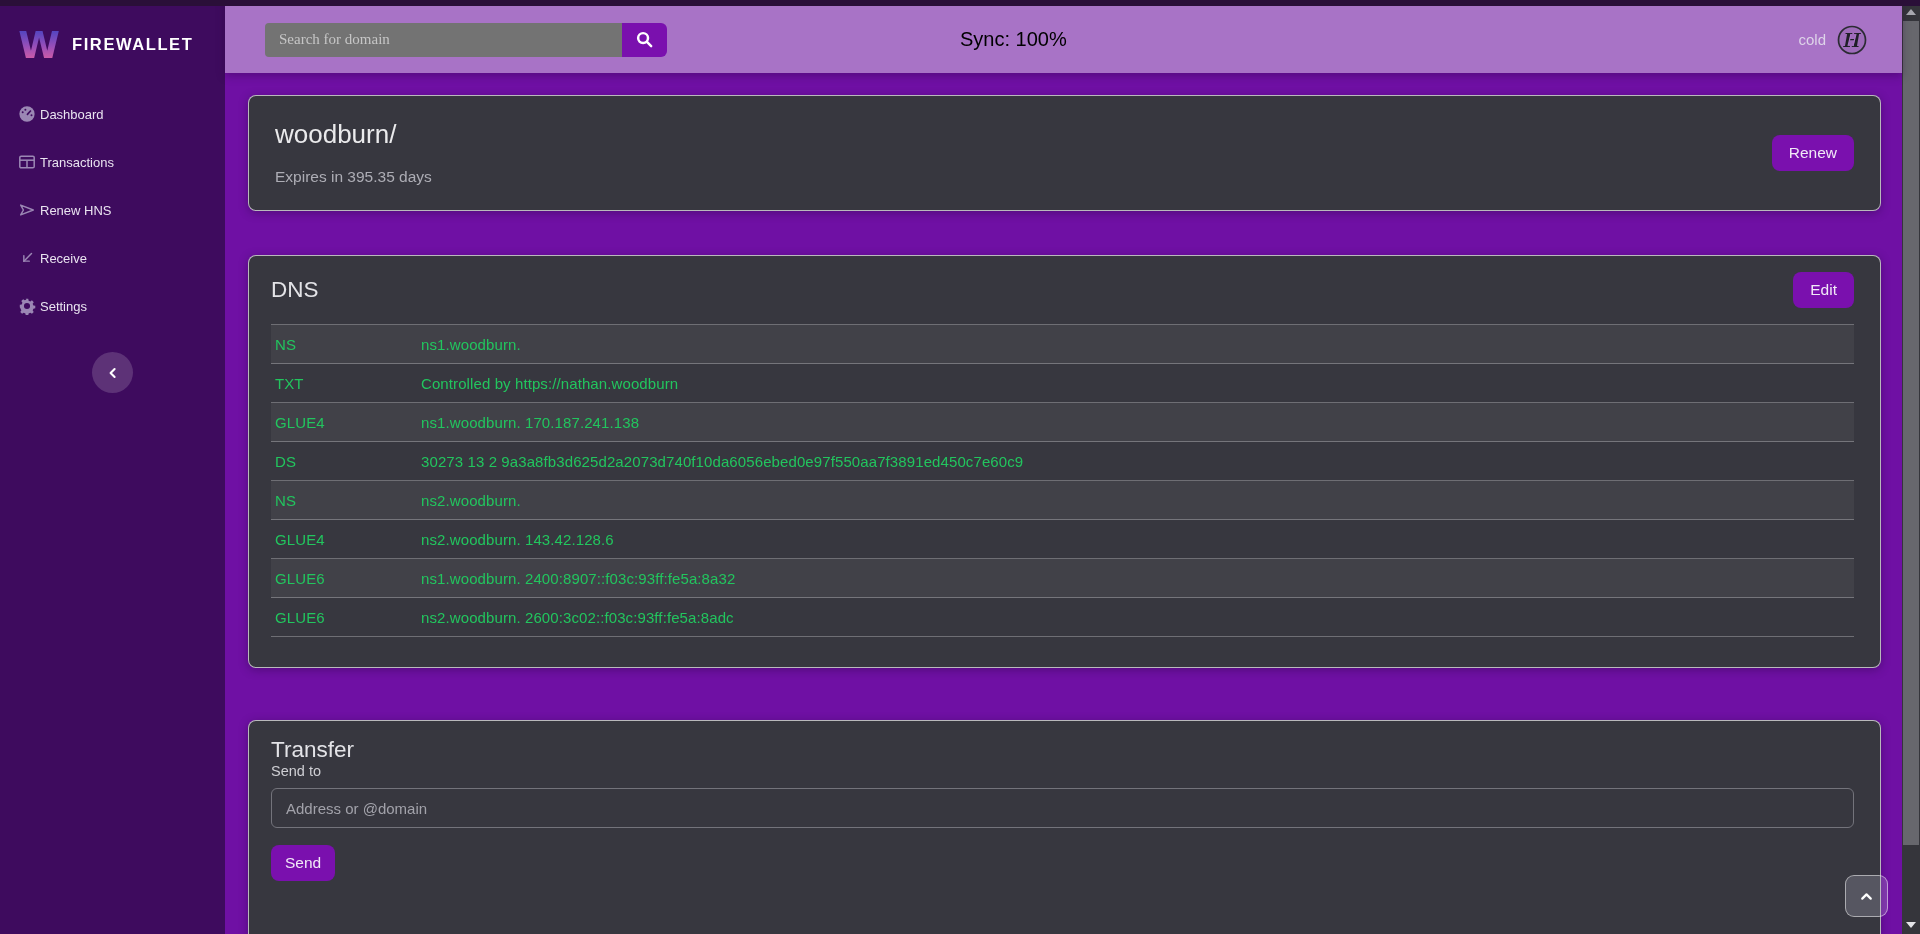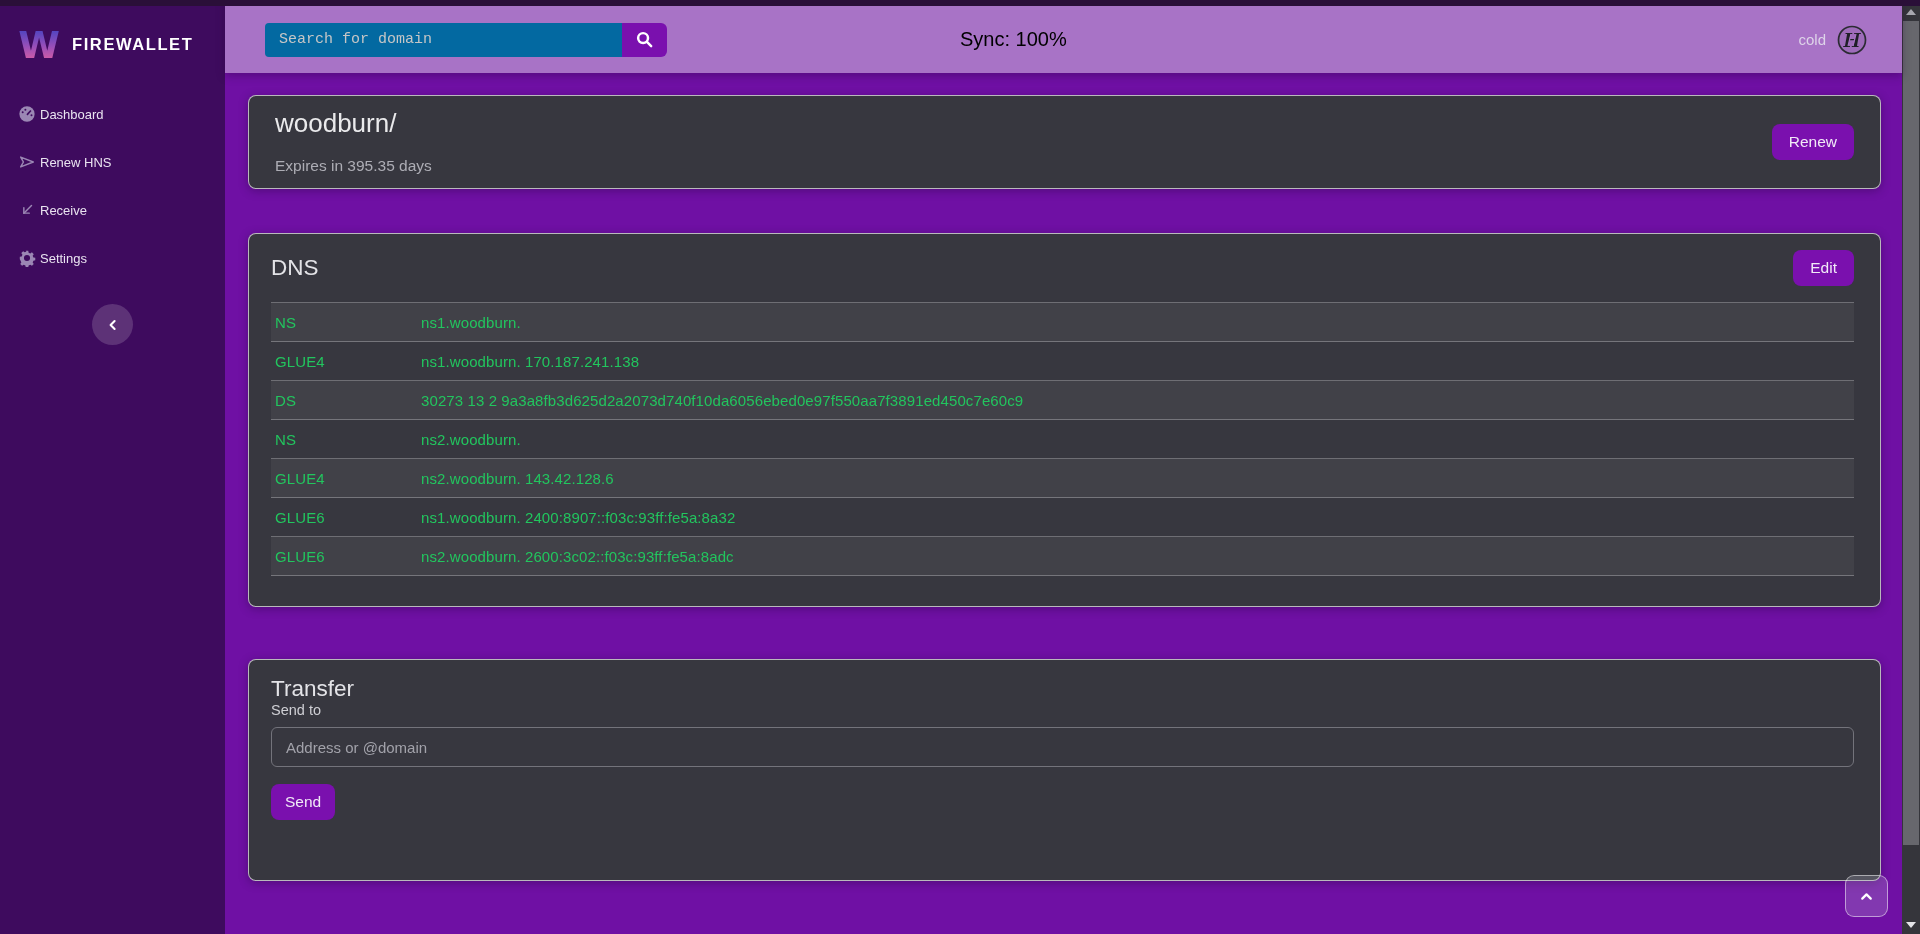--- a/index.html
+++ b/index.html
@@ -27,37 +27,37 @@
     color:#e9e3f0;font-size:13px;cursor:pointer;}
   .nav-item .icon{width:18px;height:18px;display:flex;align-items:center;justify-content:center;flex:none;}
   .collapse-btn{width:41px;height:41px;border-radius:50%;background:rgba(255,255,255,0.16);
     margin:22px auto 0;display:flex;align-items:center;justify-content:center;cursor:pointer;}
 
   
   .main{flex:1;display:flex;flex-direction:column;position:relative;min-width:0;}
   .topbar{height:73px;padding-top:6px;background:var(--topbar-bg);display:flex;align-items:center;
     position:relative;flex:none;box-shadow:0 3px 8px rgba(40,0,60,0.35);z-index:10;}
   .search-group{display:flex;margin-left:40px;height:34px;width:402px;}
-  .search-input{flex:1;background:#0369a1;border:none;outline:none;color:#d9d9d9;
-    padding:0 14px;font-size:15px;border-radius:4px 0 0 4px;font-family:Liberation Mono, monospace;}
+  .search-input{flex:1;background:#737373;border:none;outline:none;color:#d9d9d9;
+    padding:0 14px;font-size:15px;border-radius:4px 0 0 4px;font-family:Liberation Serif, serif;}
   .search-input::placeholder{color:#c6c6c6;}
   .search-btn{width:45px;background:var(--accent);border:none;border-radius:0 6px 6px 0;
     display:flex;align-items:center;justify-content:center;cursor:pointer;}
   .sync{position:absolute;left:735px;top:0;bottom:0;padding-top:6px;display:flex;align-items:center;
     color:#000000;font-size:20px;}
   .wallet-group{position:absolute;right:34px;top:0;bottom:0;padding-top:6px;display:flex;
     align-items:center;gap:10px;}
   .wallet-name{color:#ded4e9;font-size:15px;}
   .hs-icon{width:32px;height:32px;display:block;}
 
   
   .content{padding:22px 21px 0 23px;flex:1;}
   .card{background:var(--card-bg);border:1px solid rgba(255,255,255,0.65);border-radius:8px;
     box-shadow:0 2px 10px rgba(30,0,50,0.35);color:#ddd;}
-  .card-domain{height:94px;padding:14px 26px;display:flex;justify-content:space-between;align-items:center;}
+  .card-domain{height:116px;padding:14px 26px;display:flex;justify-content:space-between;align-items:center;}
   .domain-title{font-size:26px;color:#eaeaec;font-weight:400;line-height:1.15;}
   .domain-sub{margin-top:19px;color:#adadb5;font-size:15.5px;}
   .btn{background:var(--accent);color:#f1e9f7;border:none;border-radius:8px;font-size:15.5px;
     padding:9px 17px;cursor:pointer;font-family:inherit;}
   .card-dns{margin-top:44px;padding:16px 26px 30px 22px;}
   .card-head{display:flex;justify-content:space-between;align-items:center;}
   .card-title{font-size:22.5px;color:#e3e3e7;font-weight:400;}
   .dns-table{width:100%;border-collapse:collapse;margin-top:16px;}
   .dns-table tr{border-top:1px solid rgba(255,255,255,0.28);}
   .dns-table tr:last-child{border-bottom:1px solid rgba(255,255,255,0.28);}
@@ -119,20 +119,30 @@
             <line x1="10" y1="11" x2="14.3" y2="6.2" stroke="var(--sidebar-bg)" stroke-width="1.8"></line>
             <circle cx="5.2" cy="8" r="1.1" fill="var(--sidebar-bg)"></circle>
             <circle cx="8.2" cy="5.2" r="1.1" fill="var(--sidebar-bg)"></circle>
             <circle cx="15" cy="11.5" r="1.1" fill="var(--sidebar-bg)"></circle>
           </svg>
         </span>
         <span>Dashboard</span>
       </div>
       <div class="nav-item">
         <span class="icon">
+          <svg viewBox="0 0 20 20" width="18" height="18" fill="none" stroke="var(--icon-color)" stroke-width="1.7">
+            <rect x="2" y="3.5" width="16" height="13" rx="1.5"></rect>
+            <line x1="2" y1="8" x2="18" y2="8"></line>
+            <line x1="10" y1="8" x2="10" y2="16.5"></line>
+          </svg>
+        </span>
+        <span>Transactions</span>
+      </div>
+      <div class="nav-item">
+        <span class="icon">
           <svg viewBox="0 0 20 20" width="18" height="18" fill="none" stroke="var(--icon-color)" stroke-width="1.6" stroke-linejoin="round">
             <path d="M3 15.5 L17 10 L3 4.5 L6 10 Z"></path>
           </svg>
         </span>
         <span>Renew HNS</span>
       </div>
       <div class="nav-item">
         <span class="icon">
           <svg viewBox="0 0 20 20" width="18" height="18" fill="none" stroke="var(--icon-color)" stroke-width="1.6" stroke-linecap="round" stroke-linejoin="round">
             <line x1="15" y1="5" x2="6.5" y2="13.5"></line>
@@ -205,20 +215,24 @@
           <div class="card-title">DNS</div>
           <button class="btn">Edit</button>
         </div>
         <table class="dns-table">
           <tbody>
               <tr>
                 <td class="type">NS</td>
                 <td>ns1.woodburn.</td>
               </tr>
               <tr>
+                <td class="type">TXT</td>
+                <td>Controlled by https://nathan.woodburn</td>
+              </tr>
+              <tr>
                 <td class="type">GLUE4</td>
                 <td>ns1.woodburn. 170.187.241.138</td>
               </tr>
               <tr>
                 <td class="type">DS</td>
                 <td>30273 13 2 9a3a8fb3d625d2a2073d740f10da6056ebed0e97f550aa7f3891ed450c7e60c9</td>
               </tr>
               <tr>
                 <td class="type">NS</td>
                 <td>ns2.woodburn.</td>

